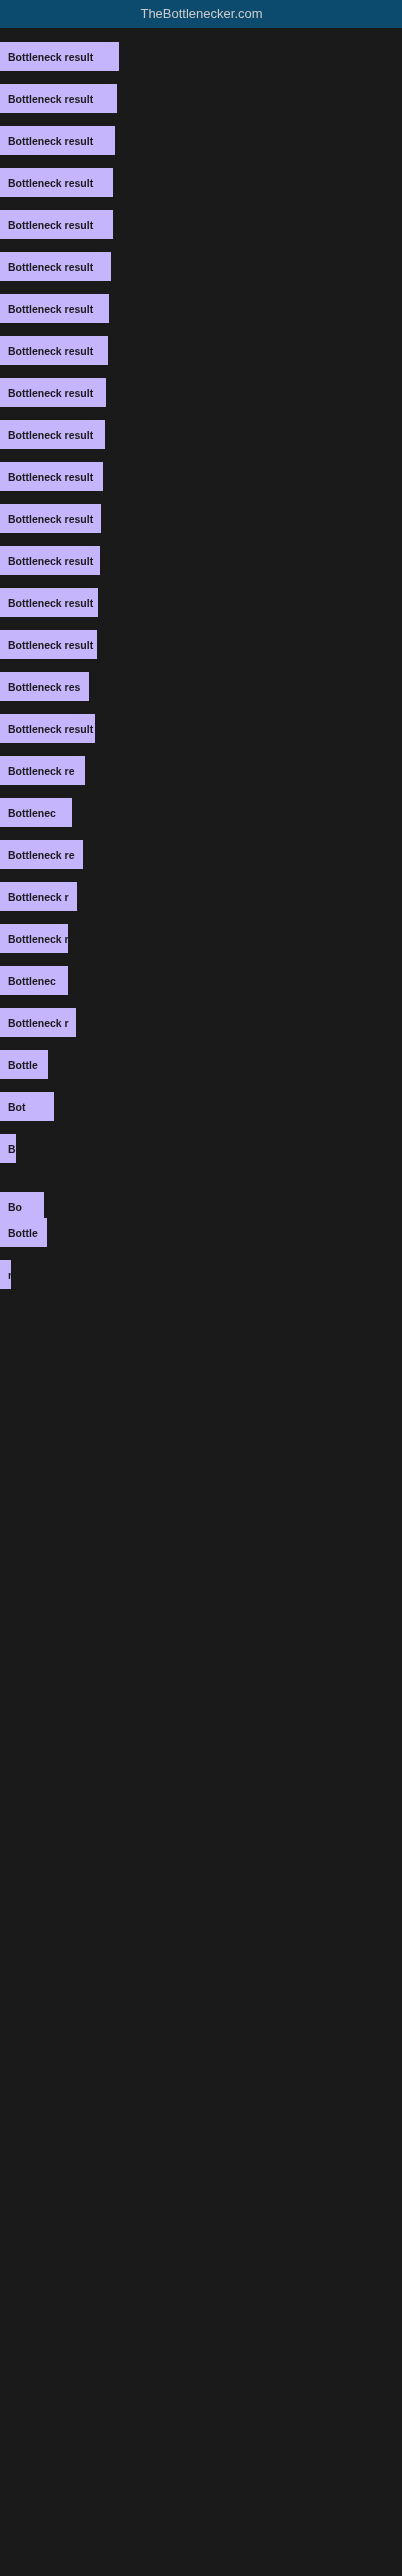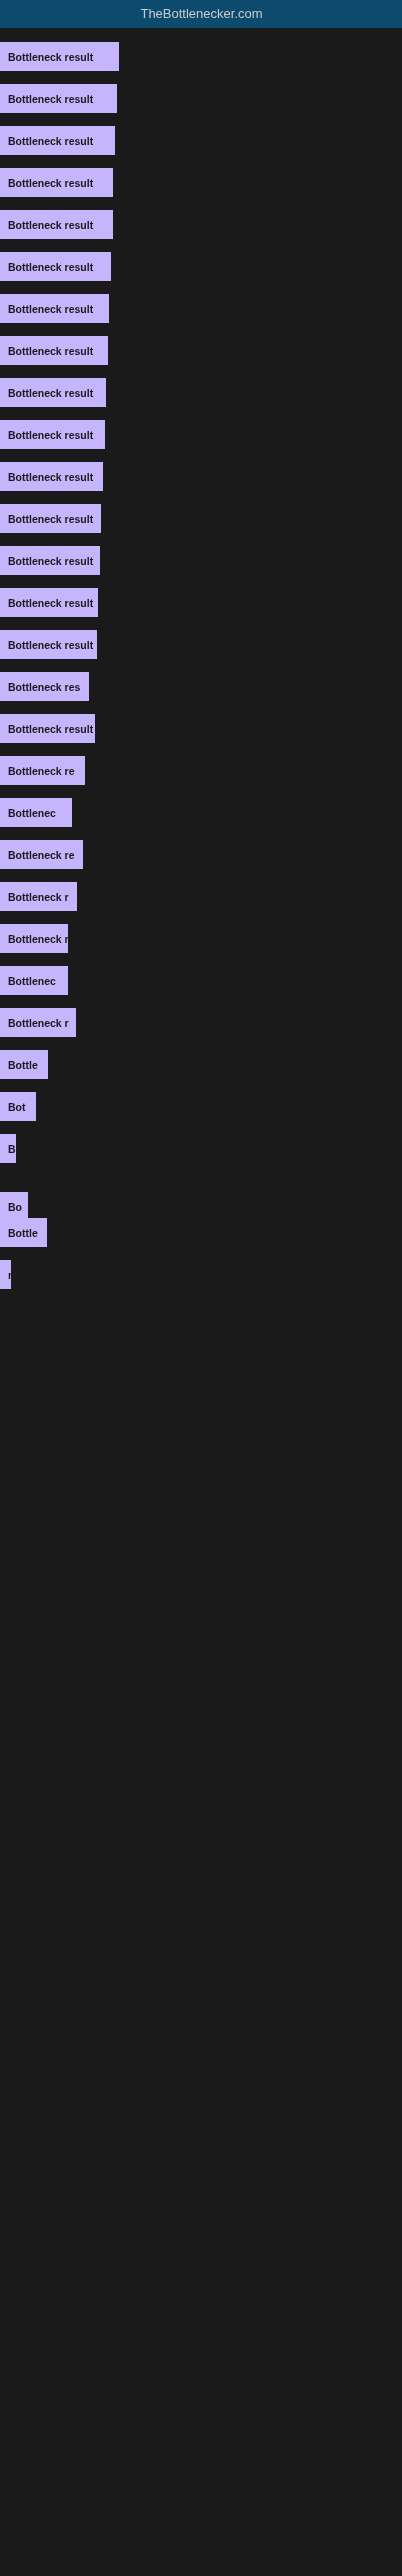--- a/index.html
+++ b/index.html
@@ -126,27 +126,27 @@
     <div class="bar-row">
       <div class="bar" style="width: 68px;">Bottlenec</div>
     </div>
     <div class="bar-row">
       <div class="bar" style="width: 76px;">Bottleneck r</div>
     </div>
     <div class="bar-row">
       <div class="bar" style="width: 48px;">Bottle</div>
     </div>
     <div class="bar-row">
-      <div class="bar" style="width: 36px;">Bot</div>
+      <div class="bar" style="width: 54px;">Bot</div>
     </div>
     <div class="bar-row">
       <div class="bar" style="width: 16px;">B</div>
     </div>
     <div class="bar-row">
-      <div class="bar" style="width: 28px; margin-top: 32px;">Bo</div>
+      <div class="bar" style="width: 44px; margin-top: 32px;">Bo</div>
     </div>
     <div class="bar-row">
       <div class="bar" style="width: 47px;">Bottle</div>
     </div>
     <div class="bar-row">
       <div class="bar" style="width: 11.3px;">n</div>
     </div>
     <div class="bar-row"></div>
     <div class="bar-row"></div>
     <div class="bar-row"></div>

